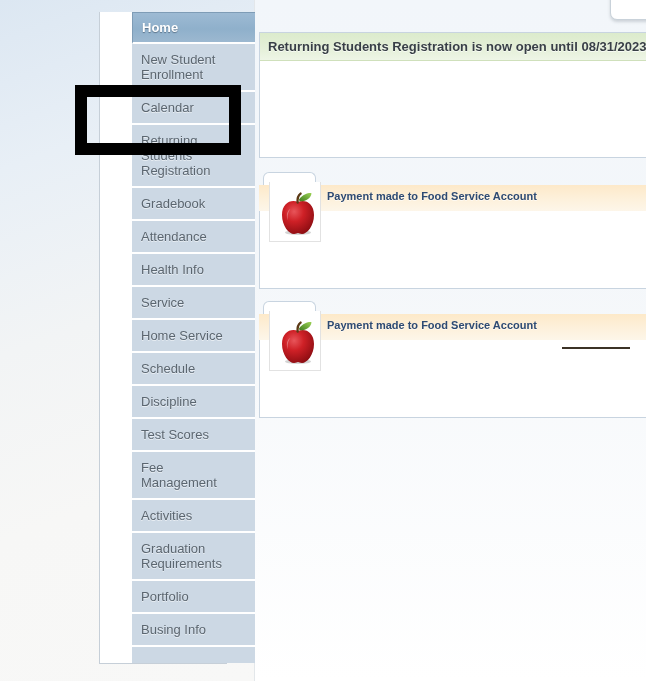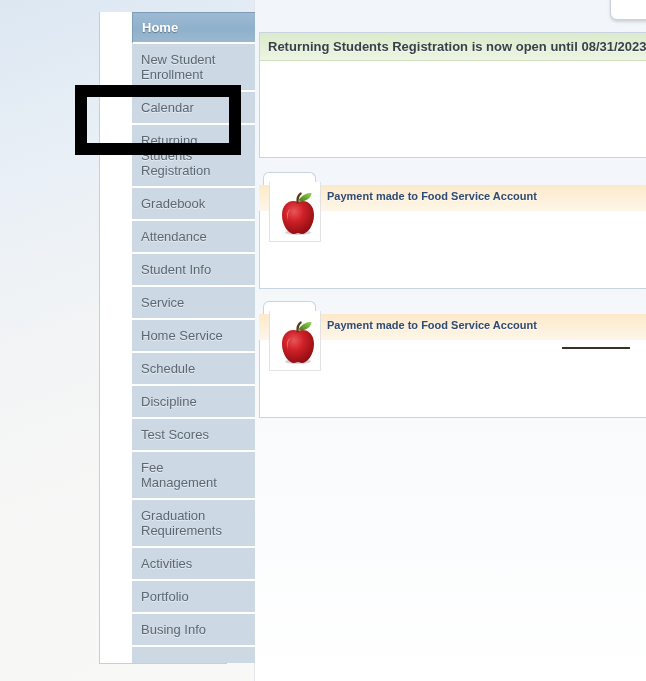--- a/index.html
+++ b/index.html
@@ -272,21 +272,21 @@
 Students
 Registration</span>
       </div>
       <div class="menu-item">
         <span class="label">Gradebook</span>
       </div>
       <div class="menu-item">
         <span class="label">Attendance</span>
       </div>
       <div class="menu-item">
-        <span class="label">Student Info</span>
+        <span class="label">Health Info</span>
       </div>
       <div class="menu-item">
         <span class="label">Service</span>
       </div>
       <div class="menu-item">
         <span class="label">Home Service</span>
       </div>
       <div class="menu-item">
         <span class="label">Schedule</span>
       </div>
@@ -294,25 +294,25 @@
         <span class="label">Discipline</span>
       </div>
       <div class="menu-item">
         <span class="label">Test Scores</span>
       </div>
       <div class="menu-item">
         <span class="label">Fee
 Management</span>
       </div>
       <div class="menu-item">
+        <span class="label">Activities</span>
+      </div>
+      <div class="menu-item">
         <span class="label">Graduation
 Requirements</span>
-      </div>
-      <div class="menu-item">
-        <span class="label">Activities</span>
       </div>
       <div class="menu-item">
         <span class="label">Portfolio</span>
       </div>
       <div class="menu-item">
         <span class="label">Busing Info</span>
       </div>
       <div class="menu-item"></div>
     </nav>
 

